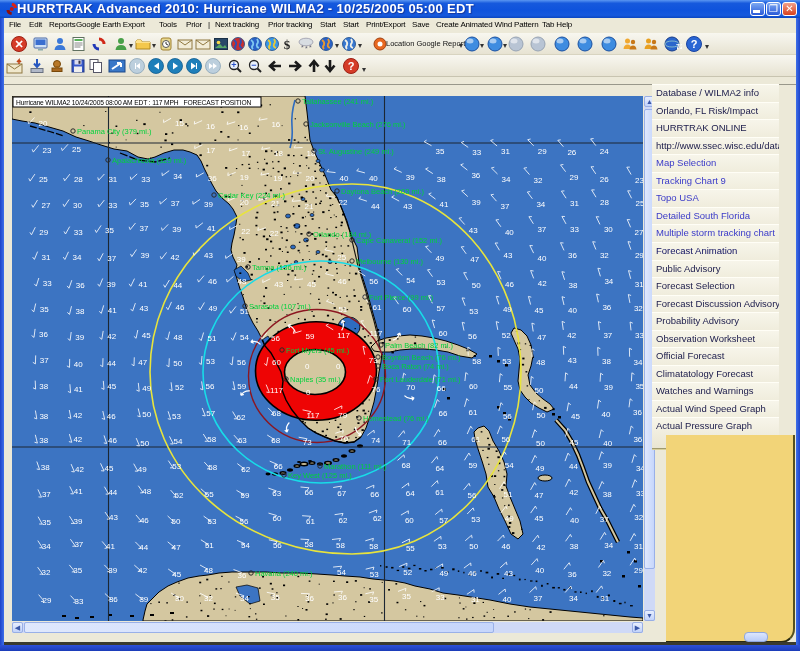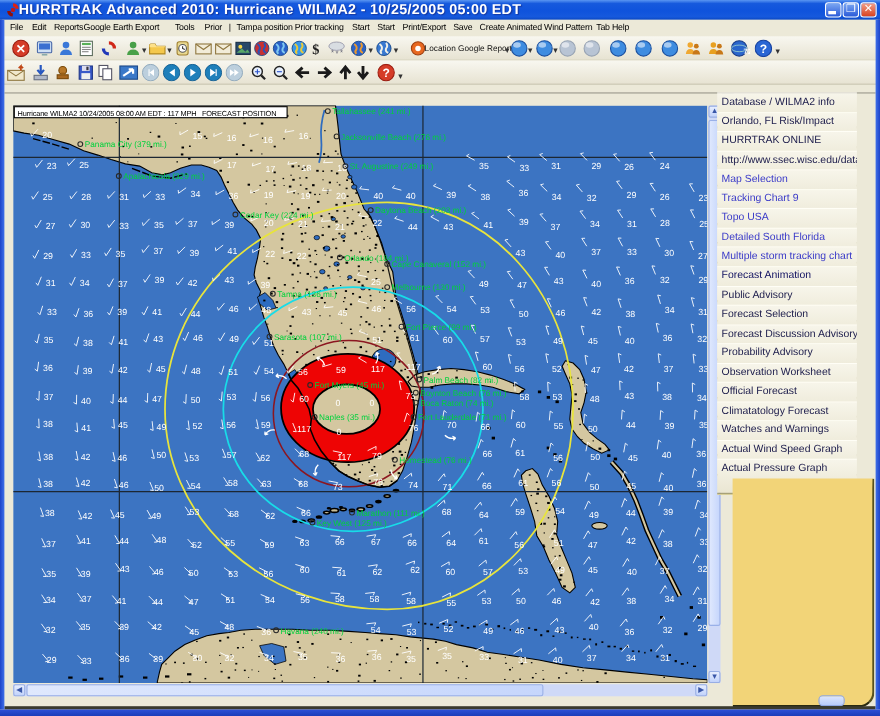--- a/index.html
+++ b/index.html
@@ -38,21 +38,21 @@
   <div class="tbtn" style="left:782px;background:linear-gradient(180deg,#f2a08a,#d8401e)">✕</div>
 </div>
 <div id="menubar">
     <span style="position:absolute;left:7px;top:2px">File</span>
     <span style="position:absolute;left:27px;top:2px">Edit</span>
     <span style="position:absolute;left:47px;top:2px">Reports</span>
     <span style="position:absolute;left:74px;top:2px">Google Earth Export</span>
     <span style="position:absolute;left:157px;top:2px">Tools</span>
     <span style="position:absolute;left:184px;top:2px">Prior</span>
     <span style="position:absolute;left:206px;top:2px">|</span>
-    <span style="position:absolute;left:213px;top:2px">Tampa position</span>
+    <span style="position:absolute;left:213px;top:2px">Next tracking</span>
     <span style="position:absolute;left:266px;top:2px">Prior tracking</span>
     <span style="position:absolute;left:318px;top:2px">Start</span>
     <span style="position:absolute;left:341px;top:2px">Start</span>
     <span style="position:absolute;left:364px;top:2px">Print/Export</span>
     <span style="position:absolute;left:410px;top:2px">Save</span>
     <span style="position:absolute;left:434px;top:2px">Create Animated Wind Pattern</span>
     <span style="position:absolute;left:540px;top:2px">Tab Help</span>
   </div>
 <div id="tb1">
     <div class="ic" style="left:9px;top:3px;width:16px;height:16px">

